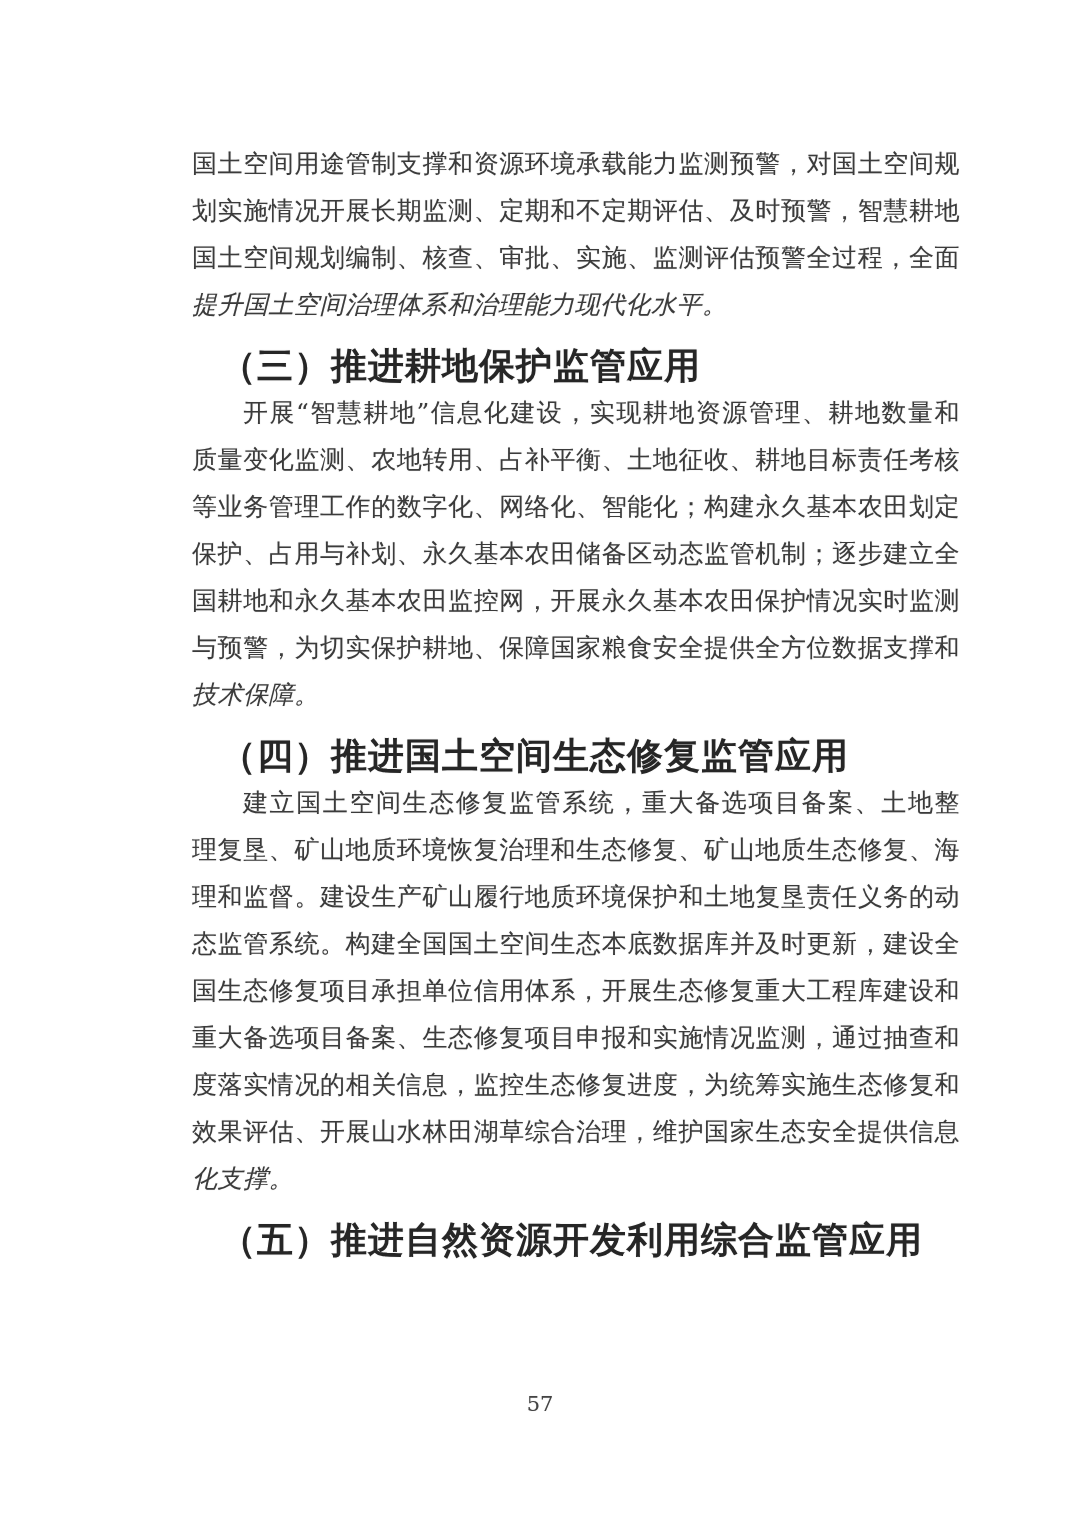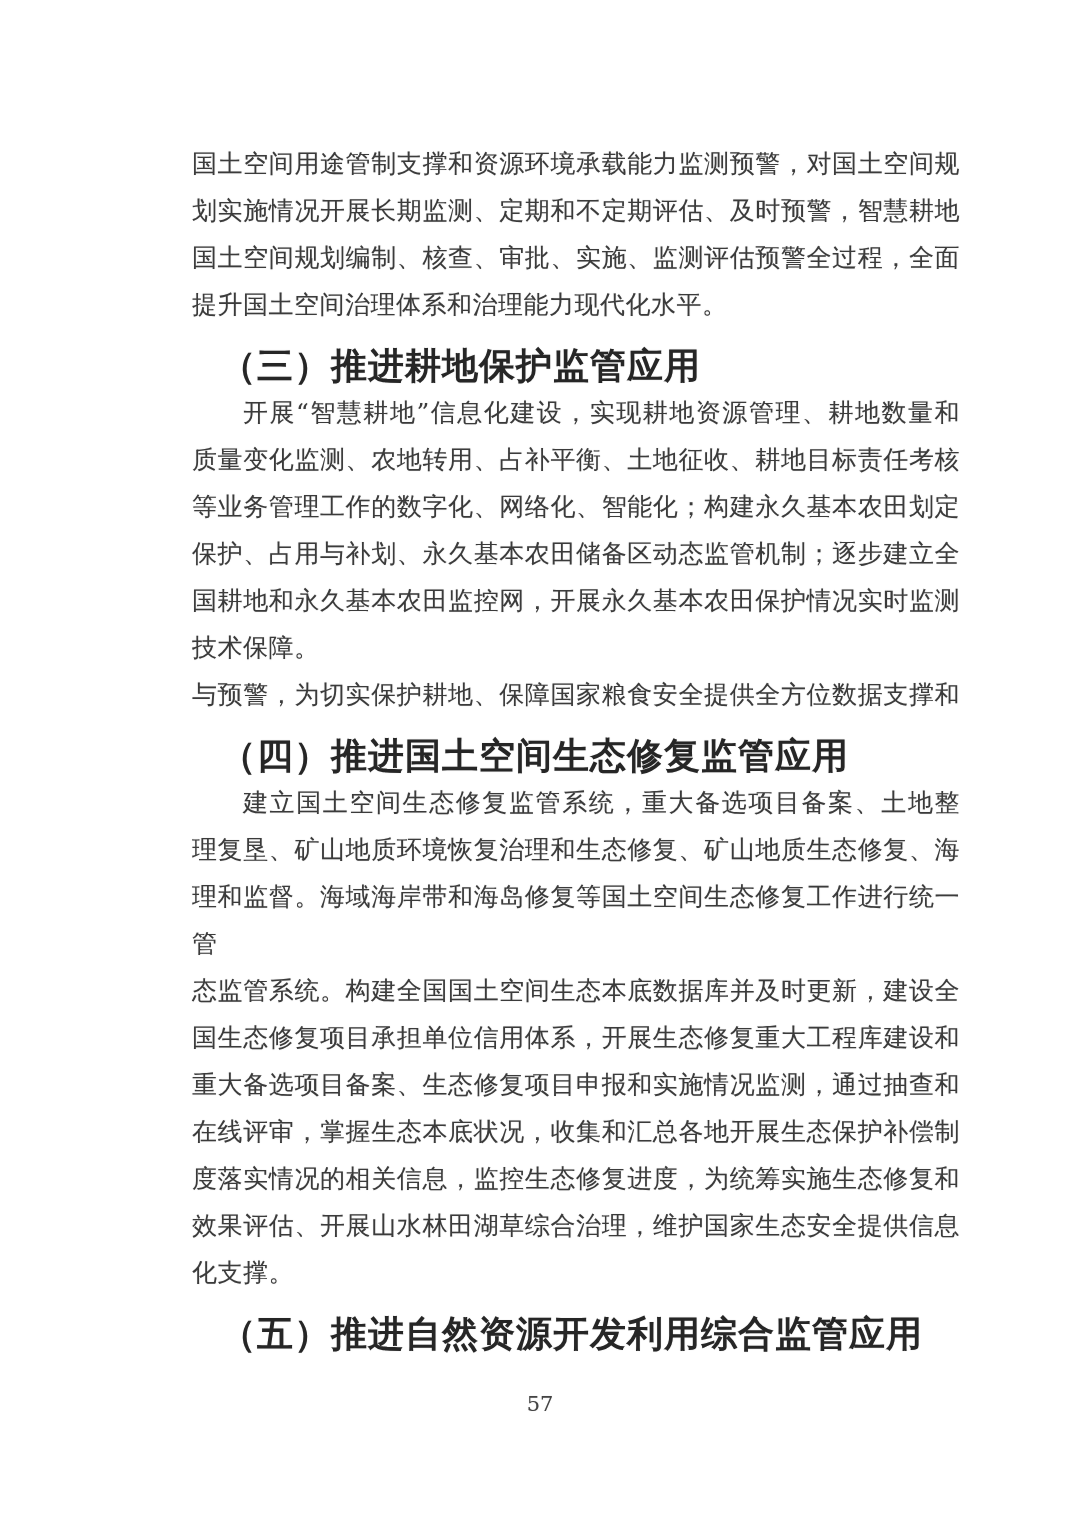--- a/index.html
+++ b/index.html
@@ -34,20 +34,21 @@
     text-align: justify;
     text-align-last: justify;
     text-justify: inter-character;
     color: #3b3b3b;
     text-shadow: 0 0 1px rgba(90,90,90,0.35);
     white-space: normal;
   }
   .line.short {
     text-align: right;
     text-align-last: left;
+    font-style: italic;
   }
   .line.indent {
     text-indent: 51px;
   }
   .heading {
     font-family: "DejaVu Sans", sans-serif;
     font-weight: 700;
     font-size: 36px;
     line-height: 47px;
     margin: 14px 0 0 0;
@@ -84,34 +85,33 @@
     </div>
 
     <h2 class="heading">（三）推进耕地保护监管应用</h2>
 
     <div class="para">
       <div class="line indent">开展“智慧耕地”信息化建设，实现耕地资源管理、耕地数量和</div>
       <div class="line">质量变化监测、农地转用、占补平衡、土地征收、耕地目标责任考核</div>
       <div class="line">等业务管理工作的数字化、网络化、智能化；构建永久基本农田划定</div>
       <div class="line">保护、占用与补划、永久基本农田储备区动态监管机制；逐步建立全</div>
       <div class="line">国耕地和永久基本农田监控网，开展永久基本农田保护情况实时监测</div>
+      <div class="line">与预警，为切实保护耕地、保障国家粮食安全提供全方位数据支撑和</div>
       <div class="line short">技术保障。</div>
-      <div class="line">与预警，为切实保护耕地、保障国家粮食安全提供全方位数据支撑和</div>
     </div>
 
     <h2 class="heading">（四）推进国土空间生态修复监管应用</h2>
 
     <div class="para">
       <div class="line indent">建立国土空间生态修复监管系统，重大备选项目备案、土地整</div>
       <div class="line">理复垦、矿山地质环境恢复治理和生态修复、矿山地质生态修复、海</div>
-      <div class="line">理和监督。海域海岸带和海岛修复等国土空间生态修复工作进行统一管</div>
+      <div class="line">理和监督。建设生产矿山履行地质环境保护和土地复垦责任义务的动</div>
       <div class="line">态监管系统。构建全国国土空间生态本底数据库并及时更新，建设全</div>
       <div class="line">国生态修复项目承担单位信用体系，开展生态修复重大工程库建设和</div>
       <div class="line">重大备选项目备案、生态修复项目申报和实施情况监测，通过抽查和</div>
-      <div class="line">在线评审，掌握生态本底状况，收集和汇总各地开展生态保护补偿制</div>
       <div class="line">度落实情况的相关信息，监控生态修复进度，为统筹实施生态修复和</div>
       <div class="line">效果评估、开展山水林田湖草综合治理，维护国家生态安全提供信息</div>
       <div class="line short">化支撑。</div>
     </div>
 
     <h2 class="heading">（五）推进自然资源开发利用综合监管应用</h2>
 
 
   </div>
 

